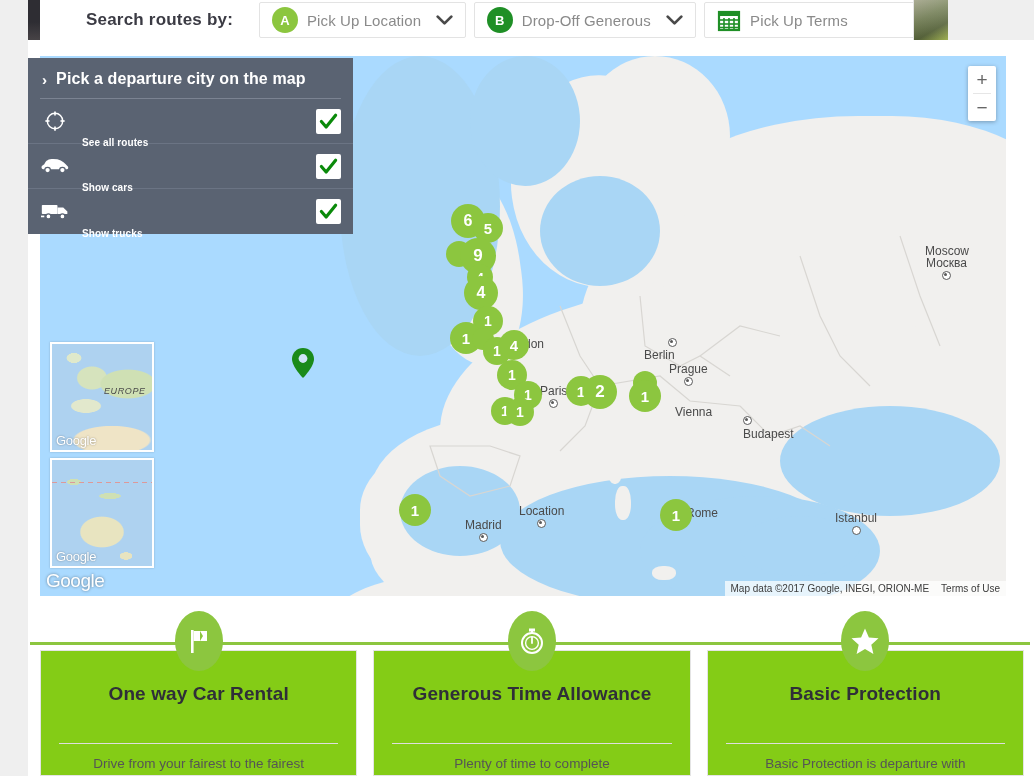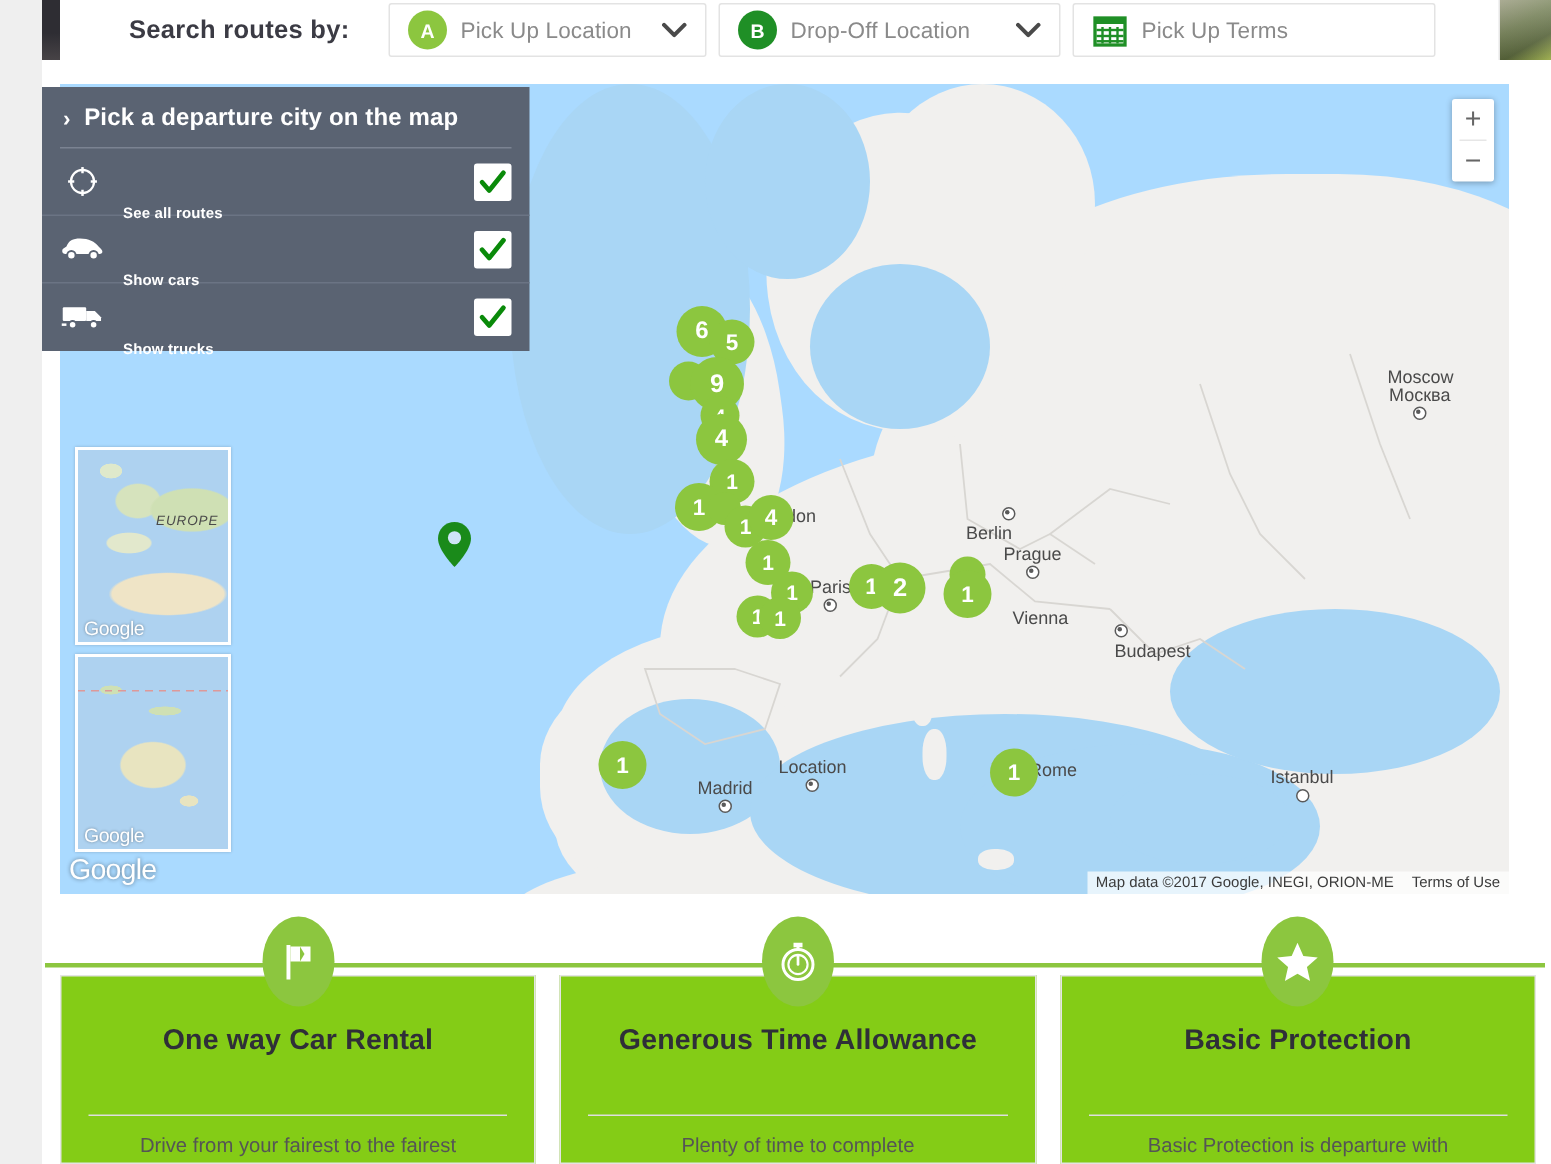--- a/index.html
+++ b/index.html
@@ -7,21 +7,21 @@
   body{
     width:1034px;height:776px;overflow:hidden;
     background:#efefef;
     font-family:"Liberation Sans", sans-serif;
     -webkit-font-smoothing:antialiased;
   }
   .page{position:relative;width:1034px;height:776px;}
 
   
   .header-band{
-    position:absolute;left:28px;top:0;width:1006px;height:40px;
+    position:absolute;left:28px;top:0;width:920px;height:40px;
     background:#ffffff;
     overflow:hidden;
   }
   .header-darkstrip{
     position:absolute;left:28px;top:0;width:12px;height:40px;
     background:linear-gradient(180deg,#2e2d33 0%,#2e2d33 55%,#474346 100%);
   }
   .header-inner{
     position:absolute;left:40px;top:0;right:0;height:40px;
     display:flex;align-items:center;
@@ -120,21 +120,21 @@
     position:absolute;right:0;bottom:0;height:15px;
     display:flex;align-items:center;gap:12px;
     background:rgba(255,255,255,.72);padding:0 6px;
     font-size:10px;color:#3b3b3b;white-space:nowrap;
   }
   .attrib span{cursor:pointer;}
 
   
   .minis{position:absolute;left:10px;bottom:22px;width:104px;}
   .mini{
-    width:104px;height:132px;border:2px solid #fff;box-sizing:border-box;
+    width:104px;height:110px;border:2px solid #fff;box-sizing:border-box;
     position:relative;overflow:hidden;margin-bottom:6px;
     box-shadow:0 0 2px rgba(0,0,0,.2);
   }
   .mini.europe{
     background:
       radial-gradient(ellipse 46px 24px at 76px 40px,#cfe0b4 0%,#cfe0b4 58%,rgba(207,224,180,0) 62%),
       radial-gradient(ellipse 26px 20px at 40px 34px,#d6e3bd 0%,#d6e3bd 55%,rgba(0,0,0,0) 60%),
       radial-gradient(ellipse 12px 8px at 22px 14px,#dfe9cb 0%,#dfe9cb 60%,rgba(0,0,0,0) 64%),
       radial-gradient(ellipse 60px 22px at 60px 96px,#efe4c6 0%,#efe4c6 62%,rgba(0,0,0,0) 66%),
       radial-gradient(ellipse 26px 12px at 34px 62px,#e2e8cc 0%,#e2e8cc 55%,rgba(0,0,0,0) 60%),
@@ -231,21 +231,21 @@
       <div class="field fa">
         <div class="badge a">A</div>
         <div class="field-text">Pick Up Location</div>
         <svg class="chev" viewBox="0 0 20 14">
             <path d="M2 3 L10 11 L18 3" fill="none" stroke="#4a4a4a" stroke-width="3.2" stroke-linecap="round" stroke-linejoin="round"></path>
           </svg>
       </div>
 
       <div class="field fb">
         <div class="badge b">B</div>
-        <div class="field-text">Drop-Off Location</div>
+        <div class="field-text">Drop-Off Generous</div>
         <svg class="chev" viewBox="0 0 20 14">
             <path d="M2 3 L10 11 L18 3" fill="none" stroke="#4a4a4a" stroke-width="3.2" stroke-linecap="round" stroke-linejoin="round"></path>
           </svg>
       </div>
 
       <div class="field fc">
         <svg class="cal-icon" viewBox="0 0 24 24">
           <rect x="2" y="4" width="20" height="18" fill="none" stroke="#1f8f26" stroke-width="2.2"></rect>
           <rect x="2" y="4" width="20" height="4" fill="#1f8f26"></rect>
           <g stroke="#1f8f26" stroke-width="1.6">
@@ -327,21 +327,21 @@
             <span class="dot" style="margin:0 0 1px 0;"></span>
           </div>
         <div class="city" style="left:703px;top:371px;"><span>Budapest</span></div>
 
         <div class="city" style="left:500px;top:328px;"><span>Paris</span><span class="dot"></span></div>
         <div class="city" style="left:464px;top:281px;"><span>London</span></div>
 
         <div class="city" style="left:425px;top:462px;"><span>Madrid</span><span class="dot"></span></div>
         <div class="city" style="left:479px;top:448px;"><span>Location</span><span class="dot" style="background:#fff;"></span></div>
         <div class="city" style="left:634px;top:450px;"><span class="dot" style="display:inline-block;margin:0 3px 1px 0;vertical-align:middle;"></span><span>Rome</span></div>
-        <div class="city hollow" style="left:795px;top:455px;margin-left:12px;"><span>Istanbul</span><span class="dot"></span></div>
+        <div class="city hollow" style="left:795px;top:455px;"><span>Istanbul</span><span class="dot"></span></div>
       </div>
 
       <div>
         <div class="cluster" style="left:411px;top:148px;width:34px;height:34px;font-size:16px;">
             <span>6</span>
           </div>
         <div class="cluster" style="left:433px;top:157px;width:30px;height:30px;font-size:15px;">
             <span>5</span>
           </div>
         <div class="cluster" style="left:406px;top:185px;width:26px;height:26px;font-size:13px;">

